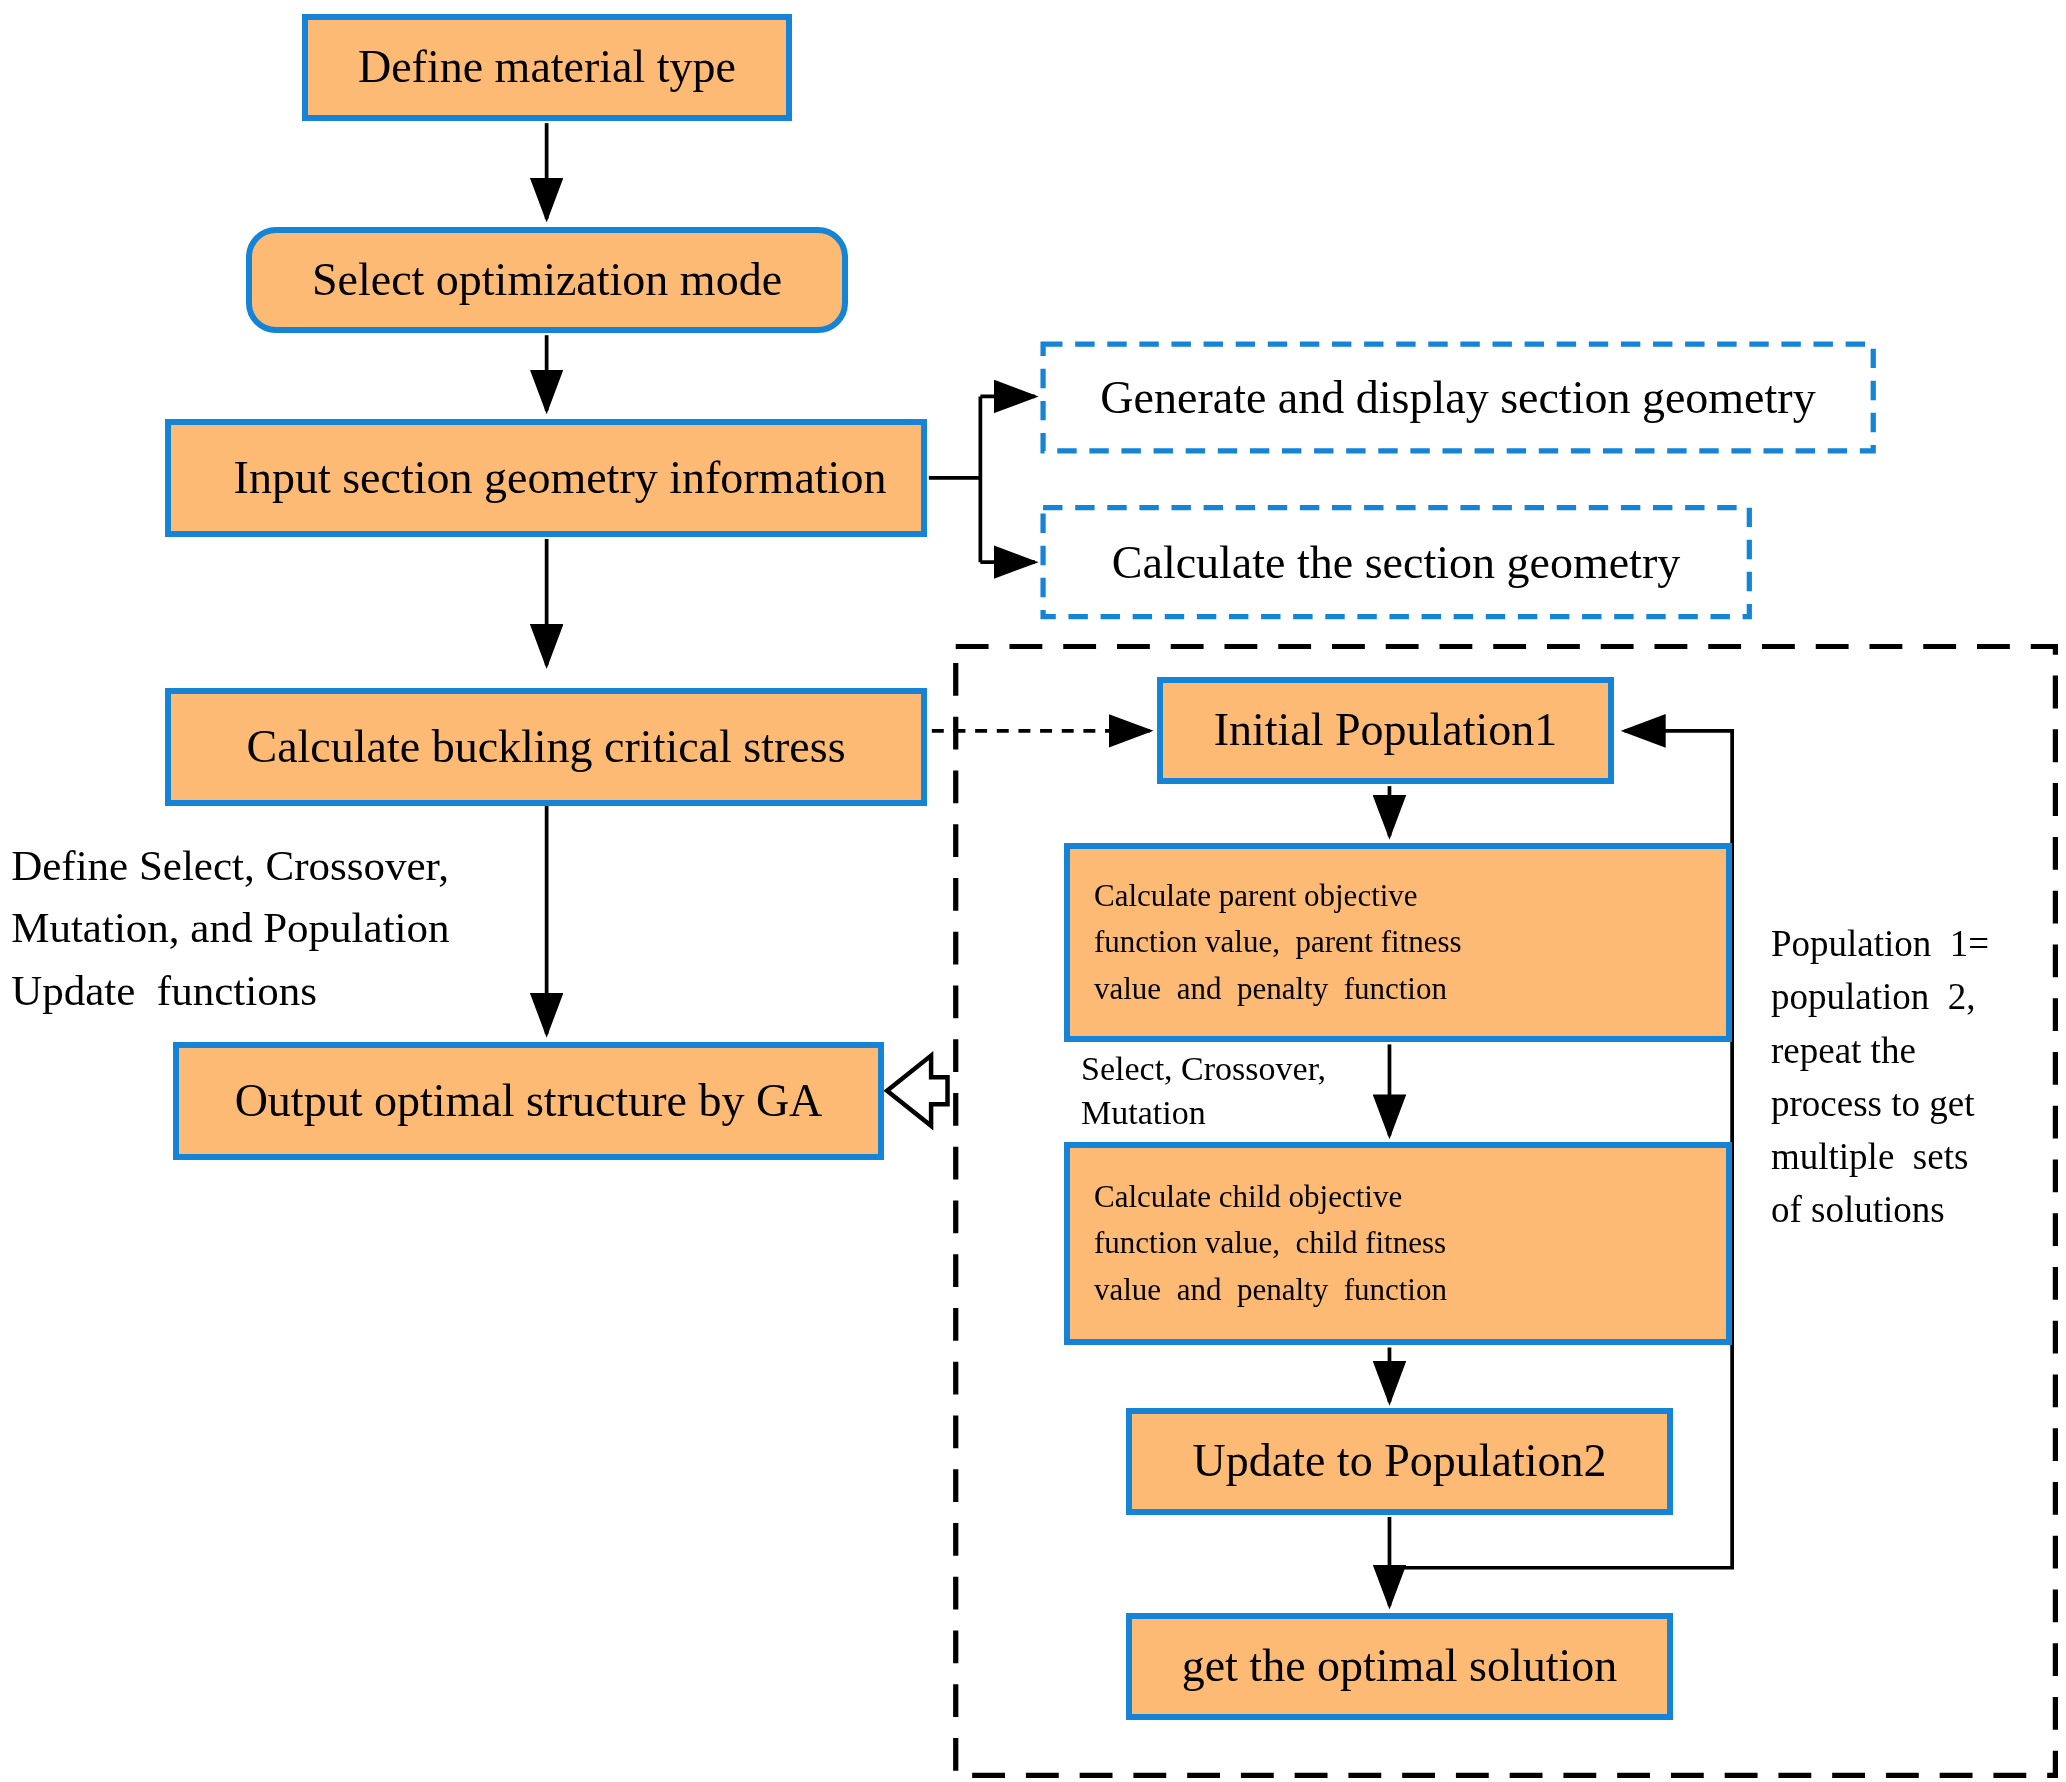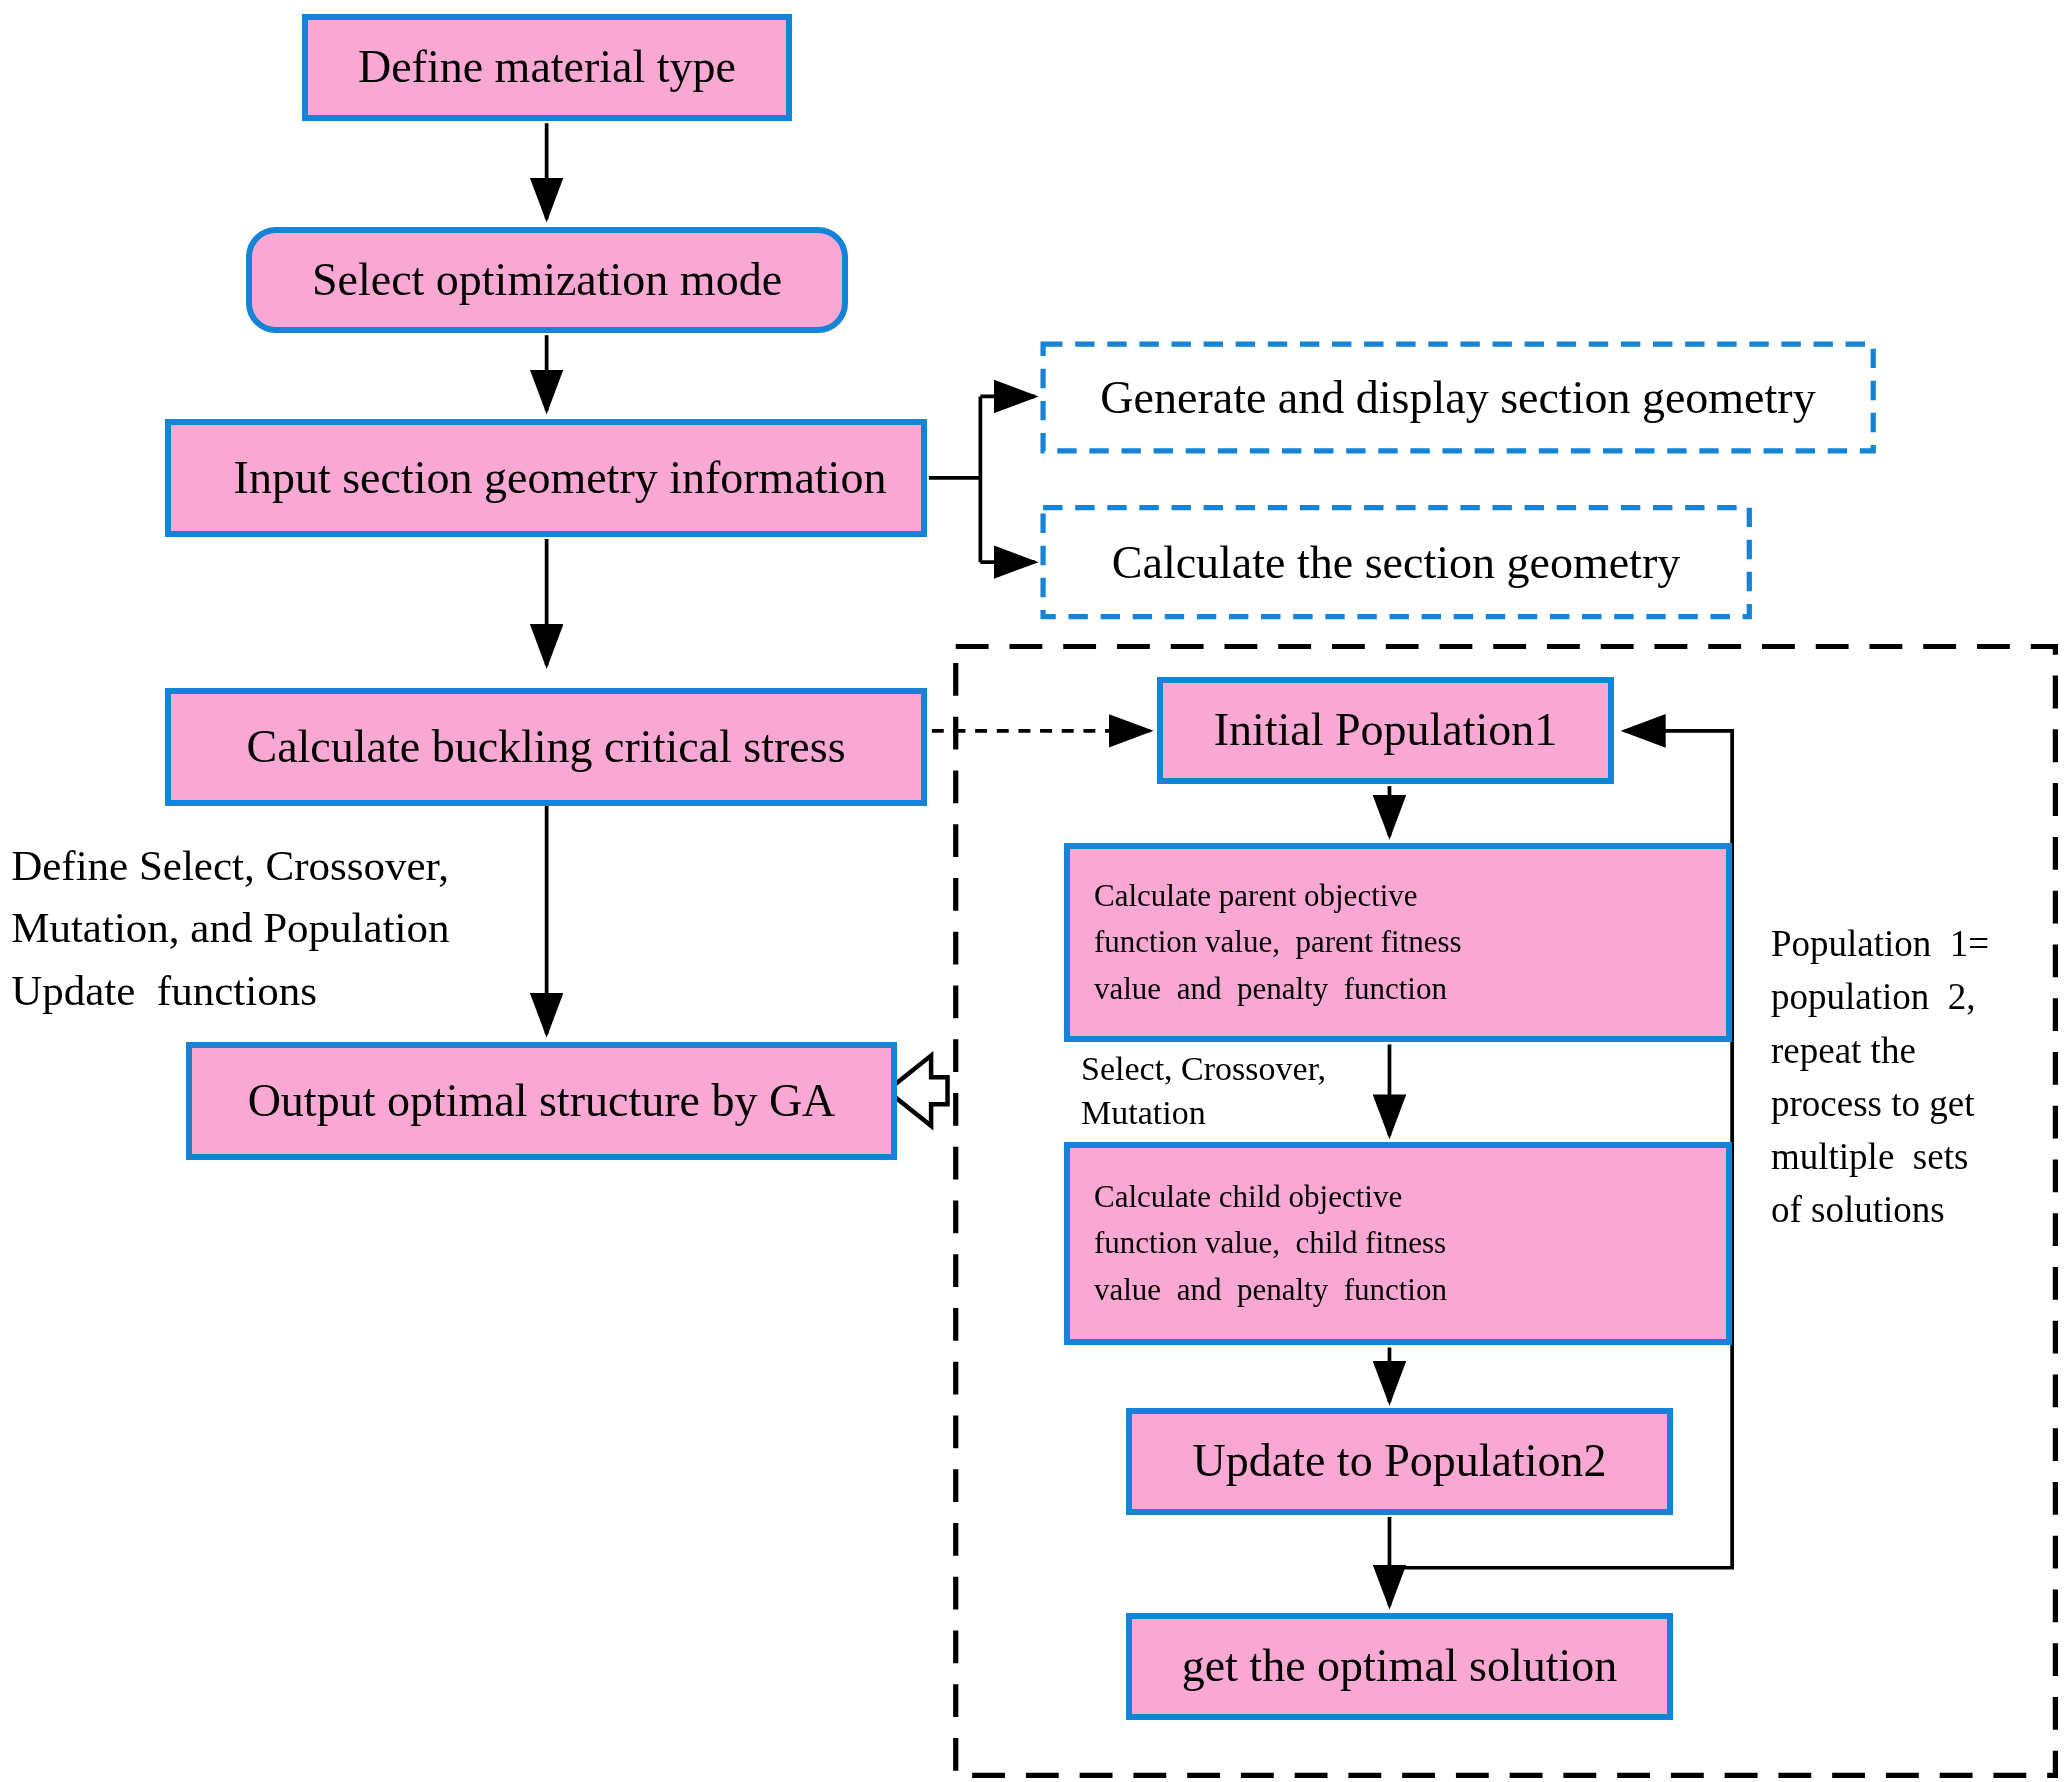--- a/index.html
+++ b/index.html
@@ -8,21 +8,21 @@
     width:2066px;height:1782px;
     background:#ffffff;
     font-family:"Liberation Serif","DejaVu Serif",serif;
     color:#000;
     overflow:hidden;
   }
   #connectors{position:absolute;left:0;top:0;z-index:0;}
   .box{
     position:absolute;
     box-sizing:border-box;
-    background:#f9a8d4;
+    background:#fdba74;
     border:6px solid var(--blue,#1583d6);
     display:flex;align-items:center;justify-content:center;
     text-align:center;
     font-size:46px;
     line-height:1.1;
     z-index:1;
   }
   .box.multiline{
     justify-content:flex-start;
     text-align:left;
@@ -45,21 +45,21 @@
     z-index:1;
   }
   #ga-functions-note{left:11.2px;top:835px;width:582px;font-size:43px;line-height:1.45;}
   #operators-label{left:1081px;top:1047px;width:463px;font-size:34px;line-height:1.3;}
   #repeat-note{left:1771px;top:917px;width:284px;font-size:37px;line-height:1.44;}
 
   #box-define{left:302px;top:14px;width:490px;height:107px;}
   #box-select{left:246px;top:227px;width:602px;height:106px;border-radius:30px;}
   #box-input{left:165px;top:419px;width:762px;height:118px;padding-left:28px;}
   #box-buckling{left:165px;top:688px;width:762px;height:118px;}
-  #box-output{left:186px;top:1042px;width:711px;height:118px;}
+  #box-output{left:173px;top:1042px;width:711px;height:118px;}
   #box-initialpop{left:1157px;top:677px;width:457px;height:107px;}
   #box-parent{left:1064px;top:843px;width:668px;height:199px;}
   #box-child{left:1064px;top:1142px;width:668px;height:203px;}
   #box-update{left:1126px;top:1408px;width:547px;height:107px;}
   #box-optimal{left:1126px;top:1613px;width:547px;height:107px;}
   #label-generate{left:1043px;top:344px;width:830px;height:107px;}
   #label-calcsection{left:1043px;top:508px;width:706px;height:109px;}
 </style>
 </head>
 <body>

